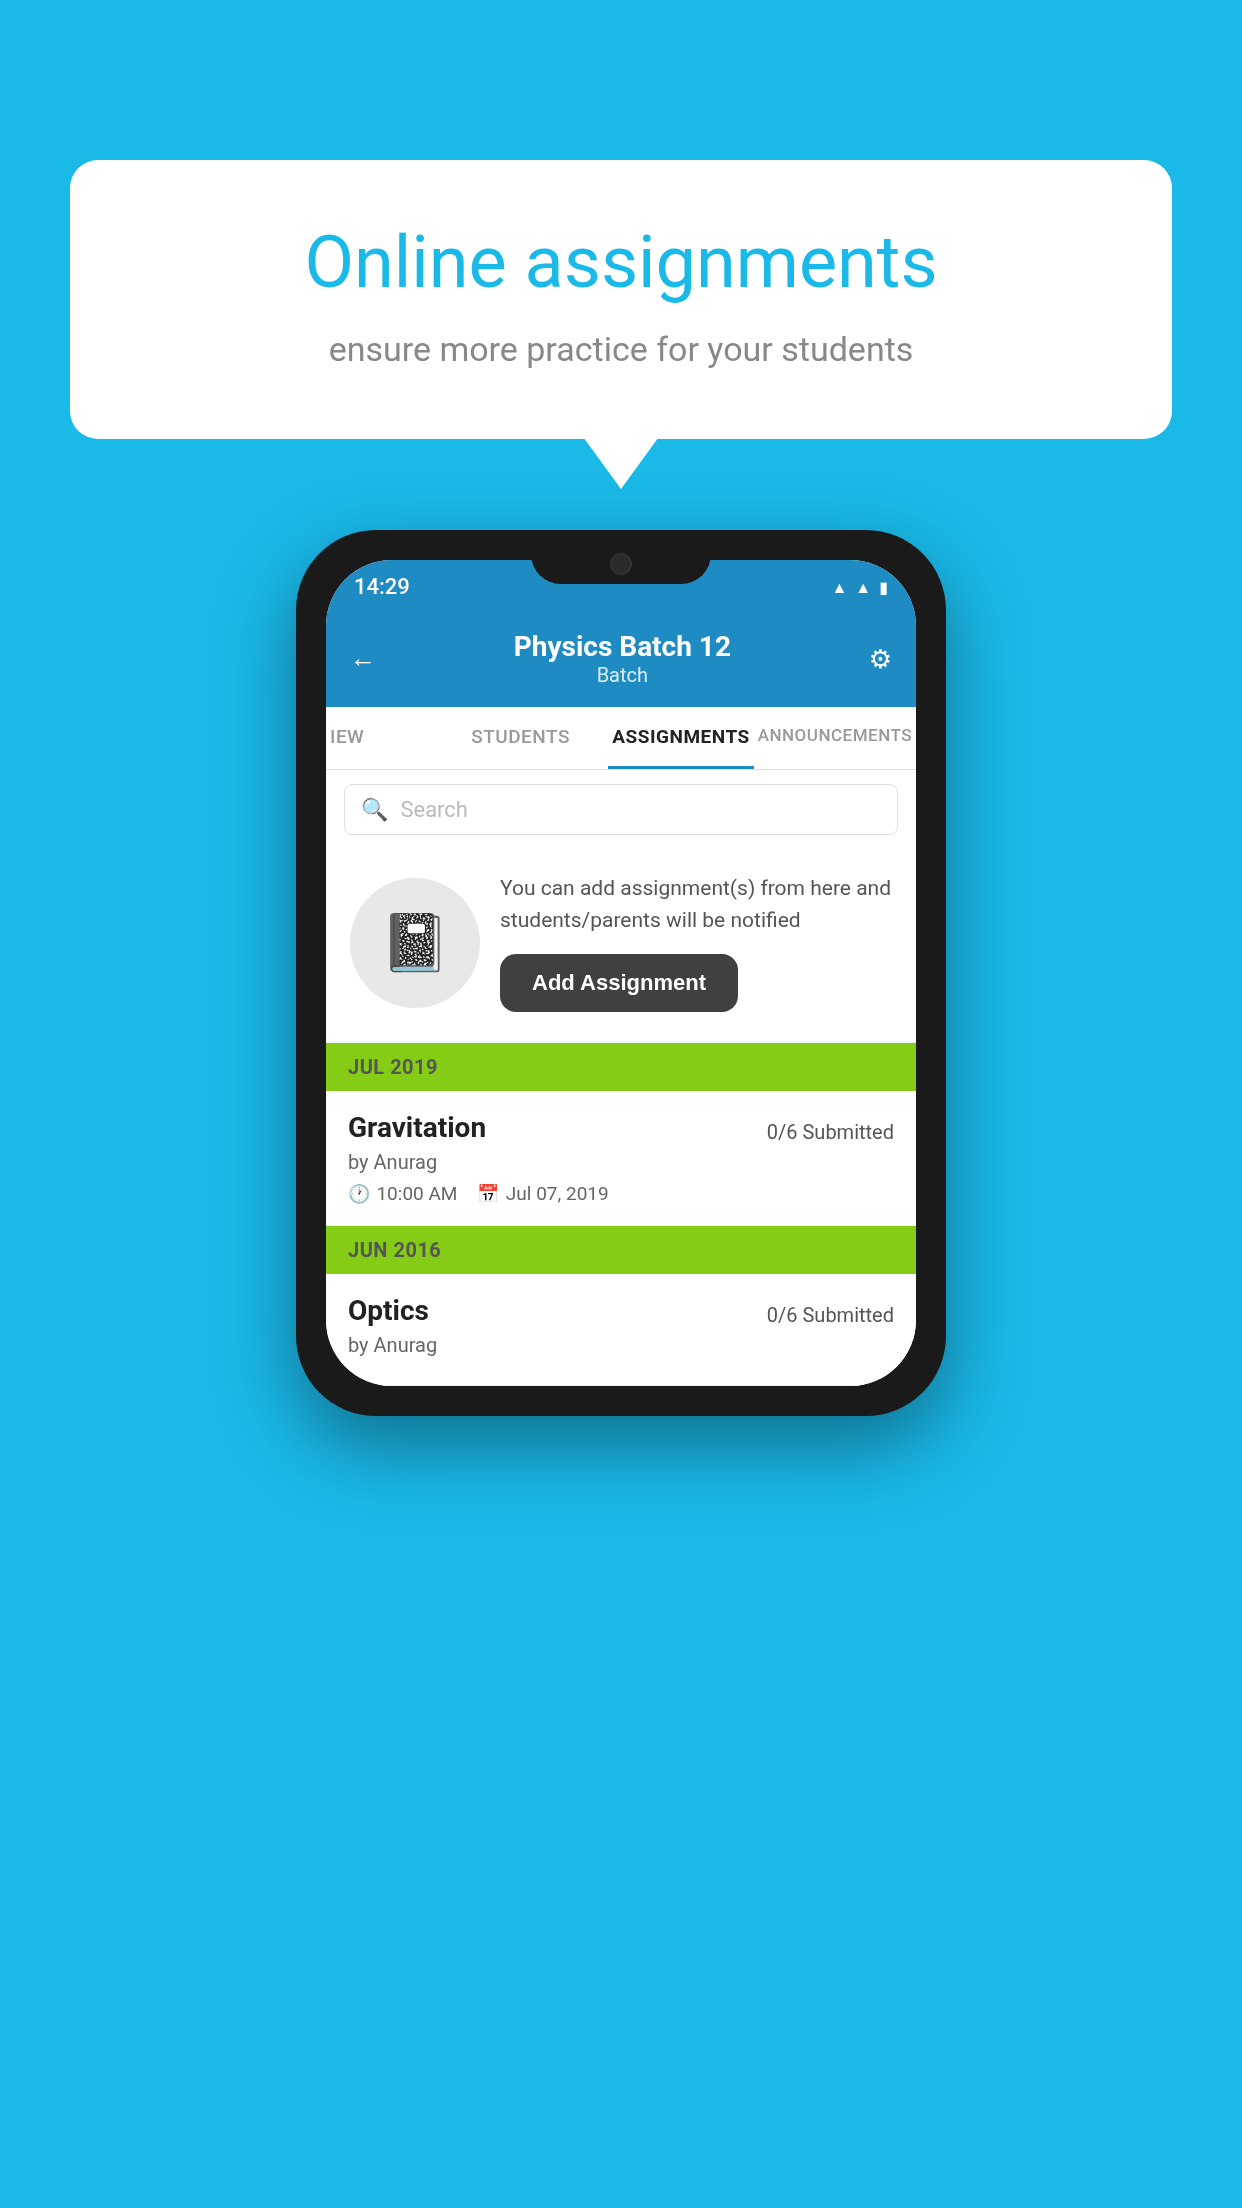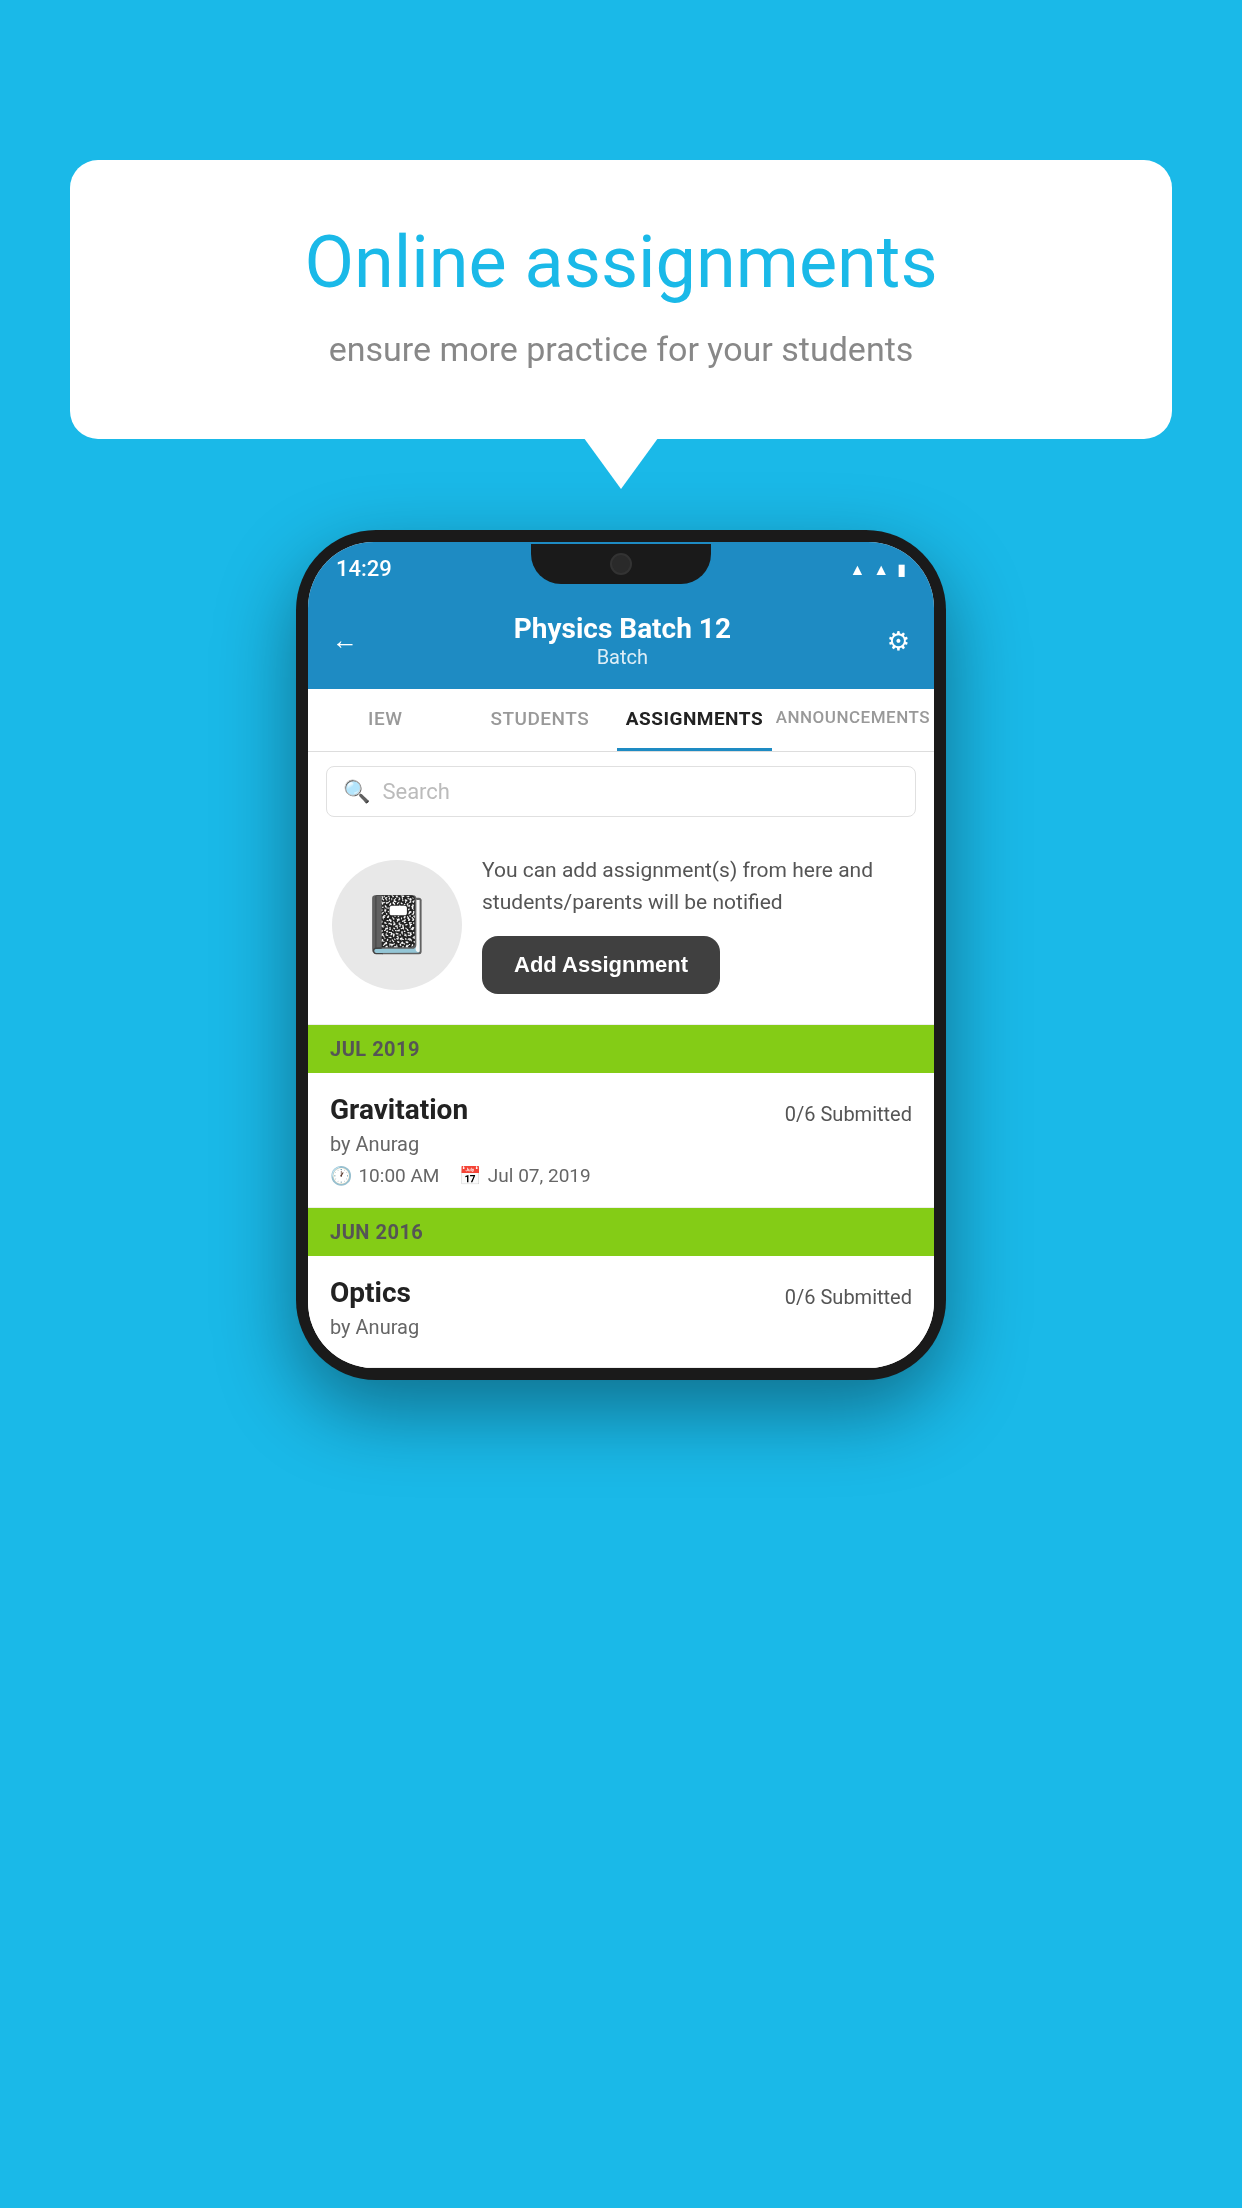--- a/index.html
+++ b/index.html
@@ -54,21 +54,21 @@
     .phone-wrapper {
       position: absolute;
       top: 530px;
       left: 50%;
       transform: translateX(-50%);
       width: 650px;
     }
     .phone-outer {
       background: #1a1a1a;
       border-radius: 80px;
-      padding: 12px;
+      padding: 30px;
       box-shadow: 0 30px 80px rgba(0,0,0,0.4);
       position: relative;
     }
     .phone-notch-area {
       position: absolute;
       top: 14px;
       left: 50%;
       transform: translateX(-50%);
       width: 180px;
       height: 40px;
@@ -153,21 +153,21 @@
     }
 
     
     .tabs-bar {
       background: white;
       display: flex;
       border-bottom: 1px solid #ddd;
     }
     .tab-item {
       flex: 1;
-      text-align: center;
+      text-align: left;
       padding: 18px 4px;
       font-size: 19px;
       color: #999;
       font-weight: 500;
       letter-spacing: 0.5px;
       cursor: pointer;
       border-bottom: 3px solid transparent;
     }
     .tab-item.active {
       color: #222;

